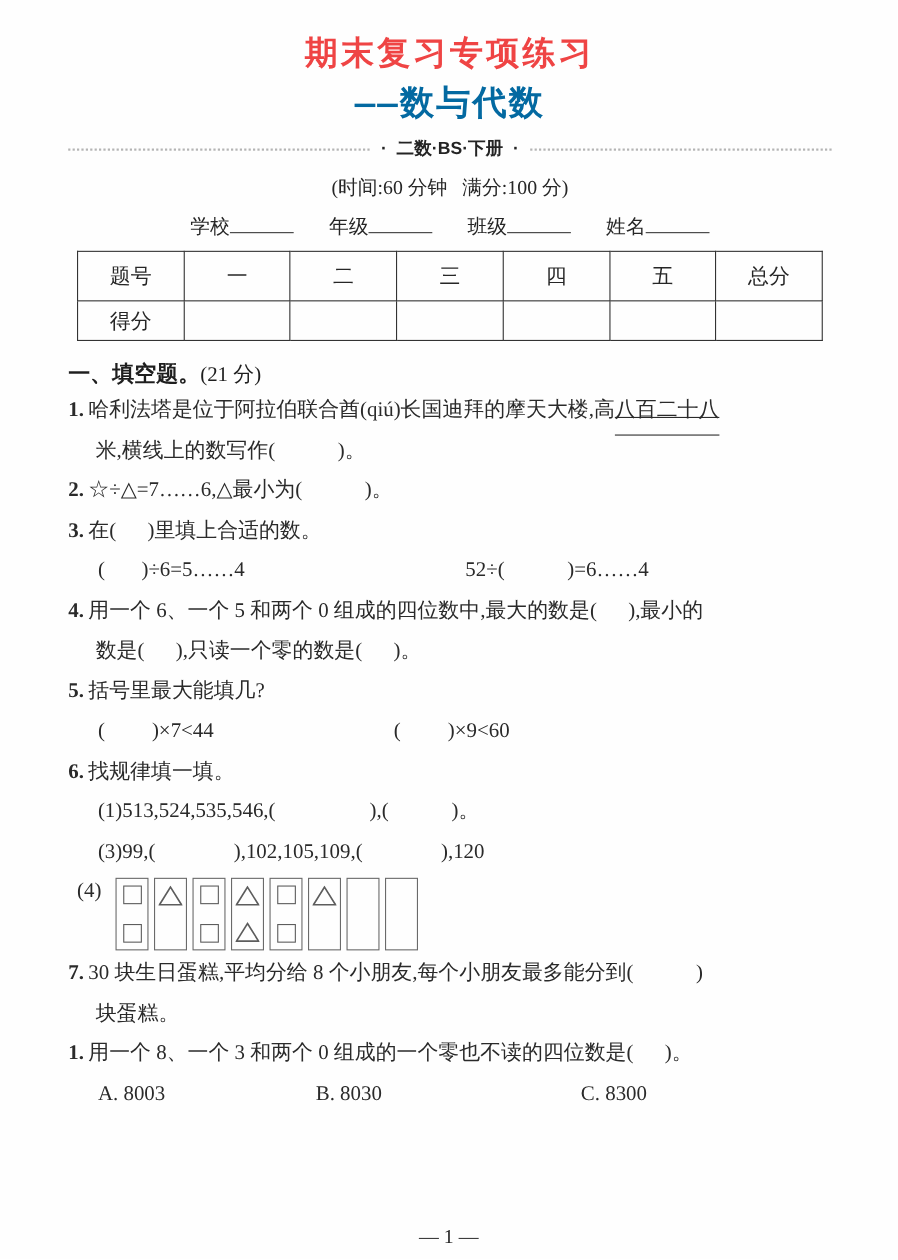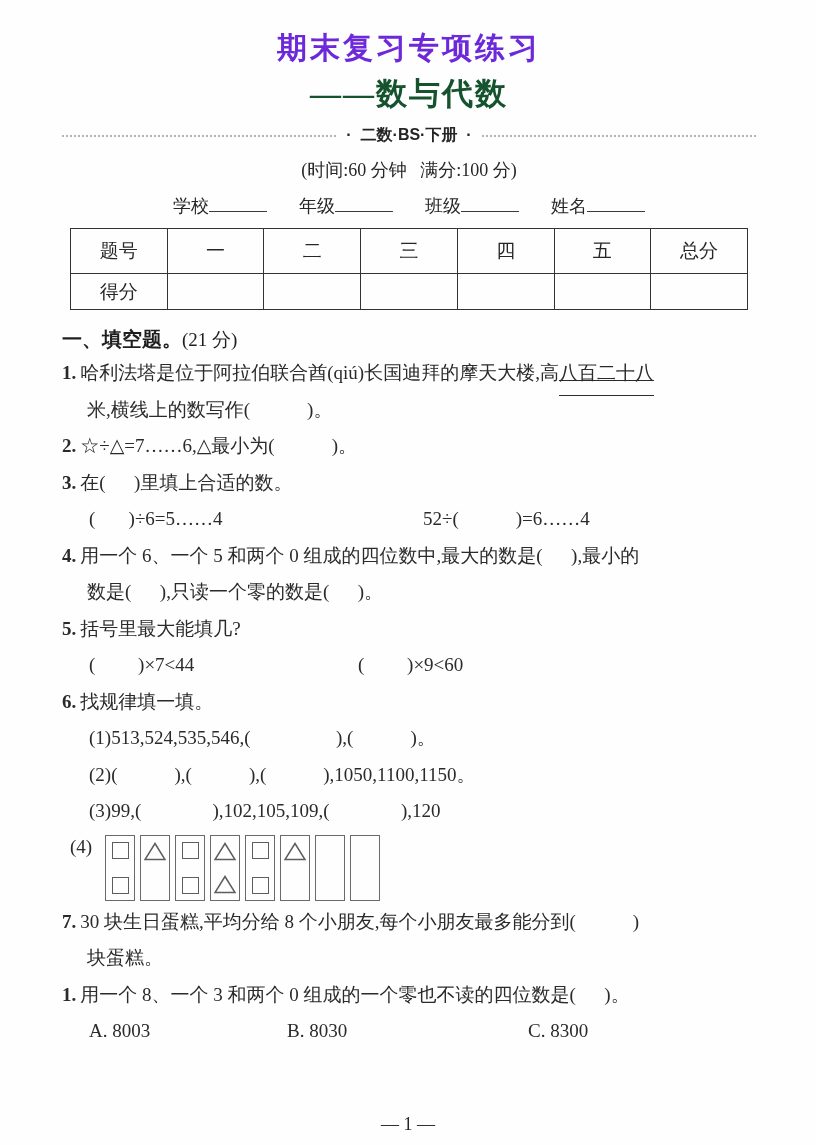--- a/index.html
+++ b/index.html
@@ -10,27 +10,27 @@
     padding:24px 60px 0 62px;
     background:#fefefe;
     color:#2a2a2a;
     font-family:"Liberation Serif","DejaVu Serif",serif;
     overflow:hidden;
   }
   .title {
     margin:4px 0 0; text-align:center;
     font-size:30px; font-weight:700; letter-spacing:3px;
     font-family:"Liberation Sans","DejaVu Sans",sans-serif;
-    color:#6d28d9;
+    color:#ef4444;
   }
   .subtitle {
     margin:4px 0 10px; text-align:center;
     font-size:31px; font-weight:700; letter-spacing:2px;
-    font-family:Liberation Serif, serif;
-    color:#14532d;
+    font-family:Liberation Mono, monospace;
+    color:#0369a1;
   }
   .edition-row { display:flex; align-items:center; margin:8px 0 6px; }
   .dots { flex:1; height:0; border-top:2px dotted #b4b4b4; }
   .edition {
     margin:0 10px; font-size:16px; font-weight:700;
     font-family:"Liberation Sans","DejaVu Sans",sans-serif;
     color:#242424; white-space:nowrap;
   }
   .meta { text-align:center; font-size:18px; margin:12px 0 8px; color:#262626; }
   .student-row {
@@ -143,21 +143,20 @@
   <div class="line eqrow"><span class="left334">(&nbsp;&nbsp;&nbsp;&nbsp;&nbsp;&nbsp;&nbsp;)÷6=5……4</span><span>52÷(&nbsp;&nbsp;&nbsp;&nbsp;&nbsp;&nbsp;&nbsp;&nbsp;&nbsp;&nbsp;&nbsp;&nbsp;)=6……4</span></div>
 
   <div class="line"><b class="qno">4.</b><span>用一个 6、一个 5 和两个 0 组成的四位数中,最大的数是(&nbsp;&nbsp;&nbsp;&nbsp;&nbsp;&nbsp;),最小的</span></div>
   <div class="line cont">数是(&nbsp;&nbsp;&nbsp;&nbsp;&nbsp;&nbsp;),只读一个零的数是(&nbsp;&nbsp;&nbsp;&nbsp;&nbsp;&nbsp;)。</div>
 
   <div class="line"><b class="qno">5.</b><span>括号里最大能填几?</span></div>
   <div class="line eqrow"><span class="left269">(&nbsp;&nbsp;&nbsp;&nbsp;&nbsp;&nbsp;&nbsp;&nbsp;&nbsp;)×7&lt;44</span><span>(&nbsp;&nbsp;&nbsp;&nbsp;&nbsp;&nbsp;&nbsp;&nbsp;&nbsp;)×9&lt;60</span></div>
 
   <div class="line"><b class="qno">6.</b><span>找规律填一填。</span></div>
   <div class="line subline">(1)513,524,535,546,(&nbsp;&nbsp;&nbsp;&nbsp;&nbsp;&nbsp;&nbsp;&nbsp;&nbsp;&nbsp;&nbsp;&nbsp;&nbsp;&nbsp;&nbsp;&nbsp;&nbsp;&nbsp;),(&nbsp;&nbsp;&nbsp;&nbsp;&nbsp;&nbsp;&nbsp;&nbsp;&nbsp;&nbsp;&nbsp;&nbsp;)。</div>
-  <div class="line subline">(2)(&nbsp;&nbsp;&nbsp;&nbsp;&nbsp;&nbsp;&nbsp;&nbsp;&nbsp;&nbsp;&nbsp;&nbsp;),(&nbsp;&nbsp;&nbsp;&nbsp;&nbsp;&nbsp;&nbsp;&nbsp;&nbsp;&nbsp;&nbsp;&nbsp;),(&nbsp;&nbsp;&nbsp;&nbsp;&nbsp;&nbsp;&nbsp;&nbsp;&nbsp;&nbsp;&nbsp;&nbsp;),1050,1100,1150。</div>
   <div class="line subline">(3)99,(&nbsp;&nbsp;&nbsp;&nbsp;&nbsp;&nbsp;&nbsp;&nbsp;&nbsp;&nbsp;&nbsp;&nbsp;&nbsp;&nbsp;&nbsp;),102,105,109,(&nbsp;&nbsp;&nbsp;&nbsp;&nbsp;&nbsp;&nbsp;&nbsp;&nbsp;&nbsp;&nbsp;&nbsp;&nbsp;&nbsp;&nbsp;),120</div>
 
   <div class="cards-row">
     <span class="sub4-label">(4)</span>
     <div class="cards">
         <div class="card">
           <div class="shape-square"></div>
           <div class="shape-square"></div>
         </div>
         <div class="card single">

